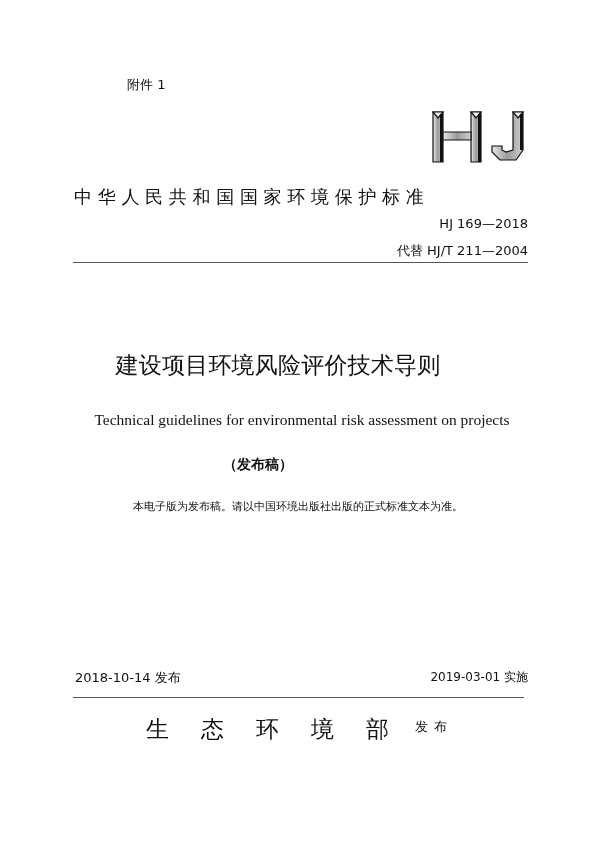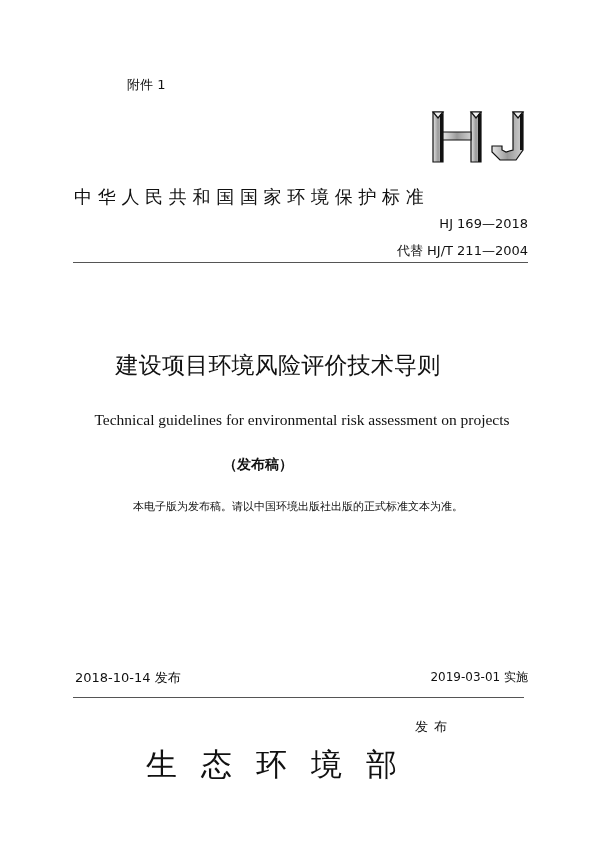--- a/index.html
+++ b/index.html
@@ -20,21 +20,21 @@
 
   #doc-title { left: 0; width: 556px; text-align: center; top: 350px; font-size: 23px; letter-spacing: 0.2px; }
   #doc-title-en { left: 0; width: 604px; text-align: center; top: 411px; font-size: 15.5px; }
   #doc-status { left: 0; width: 516px; text-align: center; top: 456px; font-size: 14px; font-weight: bold; }
   #notice { left: 0; width: 596px; text-align: center; top: 499px; font-size: 11px; font-family: Liberation Serif, serif; }
 
   #publish-date { left: 75px; top: 669px; font-size: 13px; }
   #effective-date { right: 72px; top: 669px; font-size: 12px; }
   #bottom-rule { left: 73px; top: 697px; width: 451px; height: 1px; background: #555; }
 
-  #issuer { left: 146px; top: 744px; font-size: 31px; }
+  #issuer { left: 146px; top: 714px; font-size: 23px; }
   #issuer span.ch { display: inline-block; width: 55px; }
   #issuer-action { left: 415px; top: 718px; font-size: 13px; letter-spacing: 6px; }
 </style>
 </head>
 <body>
 
 <div class="abs sans" id="attachment">附件 1</div>
 
 <svg class="abs" id="hj-logo" viewBox="0 0 100 58" xmlns="http://www.w3.org/2000/svg">
   <defs>

